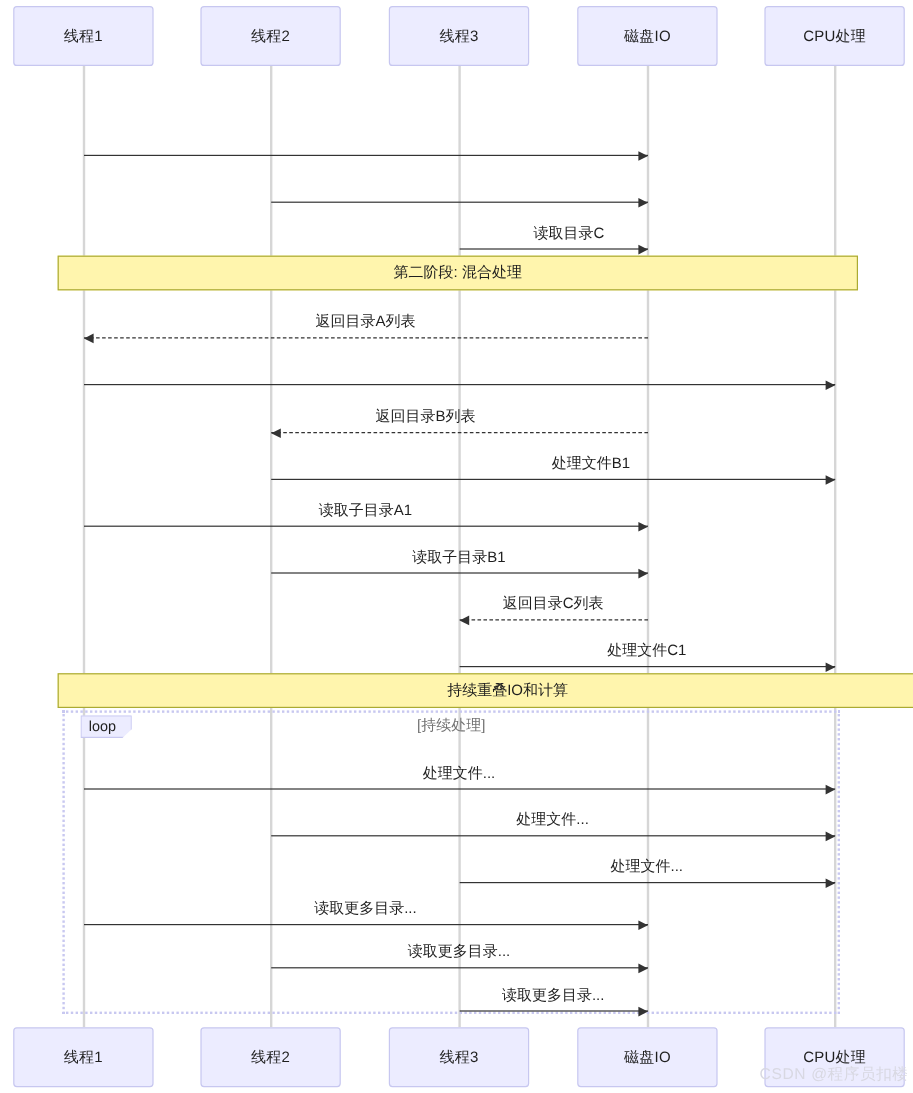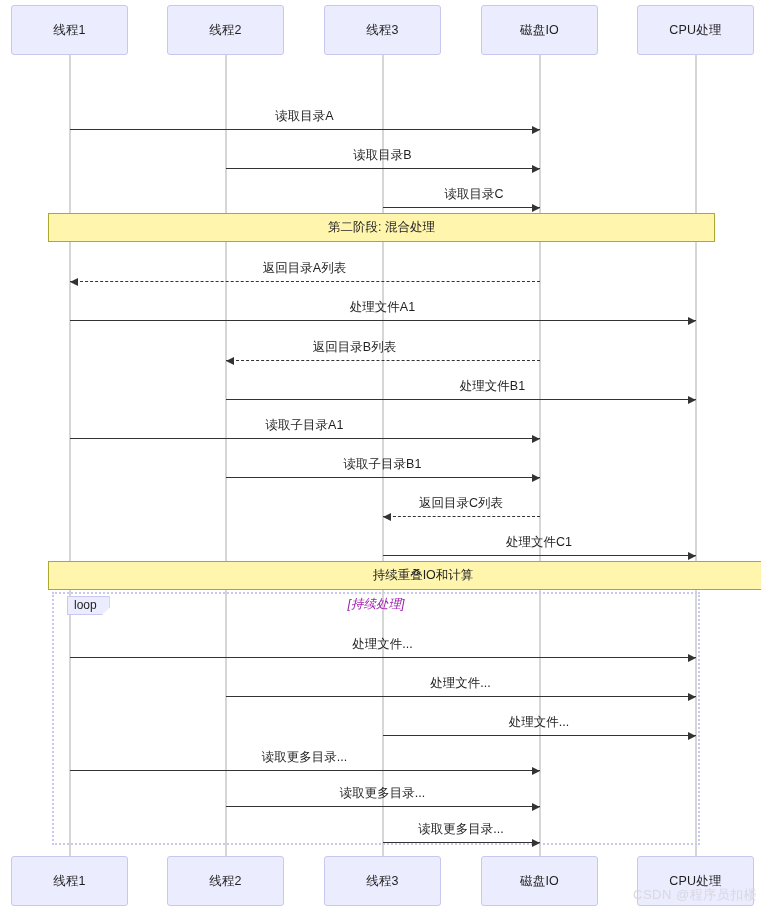--- a/index.html
+++ b/index.html
@@ -62,23 +62,22 @@
     border: 1px solid #C8C8F0;
     font-size: 12px;
     color: #1f1f1f;
     padding: 1px 12px 1px 6px;
     line-height: 15px;
     clip-path: polygon(0 0, 100% 0, 100% 62%, 82% 100%, 0 100%);
   }
   .loop-cond {
     position: absolute;
     font-size: 12.5px;
-    color: #a21caf;
+    color: #737373;
     text-align: center;
-    font-style: italic;
   }
   .msg-line {
     position: absolute;
     height: 0;
     border-top: 1px solid #333333;
   }
   .msg-line.dashed {
     border-top: 1px dashed #333333;
   }
   .msg-head {
@@ -118,33 +117,30 @@
     <div class="lifeline" style="left: 381.5px; top: 55px; height: 801px;"></div>
     <div class="lifeline" style="left: 538.5px; top: 55px; height: 801px;"></div>
     <div class="lifeline" style="left: 694.5px; top: 55px; height: 801px;"></div>
     <div class="loop-box" style="left: 52px; top: 592px; width: 648px; height: 253px;"></div>
     <div class="loop-tag" style="left: 67px; top: 596px;">loop</div>
     <div class="loop-cond" style="left: 52px; top: 596px; width: 648px;">[持续处理]</div>
     <div class="note" style="left: 48px; top: 213px; width: 667px; height: 29px;">第二阶段: 混合处理</div>
     <div class="note" style="left: 48px; top: 561px; width: 750px; height: 29px;">持续重叠IO和计算</div>
     <div class="msg-line" style="left: 69.5px; top: 129px; width: 470px;"></div>
     <div class="msg-head right" style="top: 125.5px; left: 531.5px;"></div>
-    <div class="msg-label" style="left: 69.5px; top: 108px; width: 470px;">读取目录A</div>
     <div class="msg-line" style="left: 225.5px; top: 168px; width: 314px;"></div>
     <div class="msg-head right" style="top: 164.5px; left: 531.5px;"></div>
-    <div class="msg-label" style="left: 225.5px; top: 147px; width: 314px;">读取目录B</div>
     <div class="msg-line" style="left: 382.5px; top: 207px; width: 157px;"></div>
     <div class="msg-head right" style="top: 203.5px; left: 531.5px;"></div>
     <div class="msg-label" style="left: 382.5px; top: 186px; width: 183px;">读取目录C</div>
     <div class="msg-line dashed" style="left: 69.5px; top: 281px; width: 470px;"></div>
     <div class="msg-head left" style="top: 277.5px; left: 69.5px;"></div>
     <div class="msg-label" style="left: 69.5px; top: 260px; width: 470px;">返回目录A列表</div>
     <div class="msg-line" style="left: 69.5px; top: 320px; width: 626px;"></div>
     <div class="msg-head right" style="top: 316.5px; left: 687.5px;"></div>
-    <div class="msg-label" style="left: 69.5px; top: 299px; width: 626px;">处理文件A1</div>
     <div class="msg-line dashed" style="left: 225.5px; top: 360px; width: 314px;"></div>
     <div class="msg-head left" style="top: 356.5px; left: 225.5px;"></div>
     <div class="msg-label" style="left: 225.5px; top: 339px; width: 258px;">返回目录B列表</div>
     <div class="msg-line" style="left: 225.5px; top: 399px; width: 470px;"></div>
     <div class="msg-head right" style="top: 395.5px; left: 687.5px;"></div>
     <div class="msg-label" style="left: 225.5px; top: 378px; width: 470px; margin-left: 32px;">处理文件B1</div>
     <div class="msg-line" style="left: 69.5px; top: 438px; width: 470px;"></div>
     <div class="msg-head right" style="top: 434.5px; left: 531.5px;"></div>
     <div class="msg-label" style="left: 69.5px; top: 417px; width: 470px;">读取子目录A1</div>
     <div class="msg-line" style="left: 225.5px; top: 477px; width: 314px;"></div>

